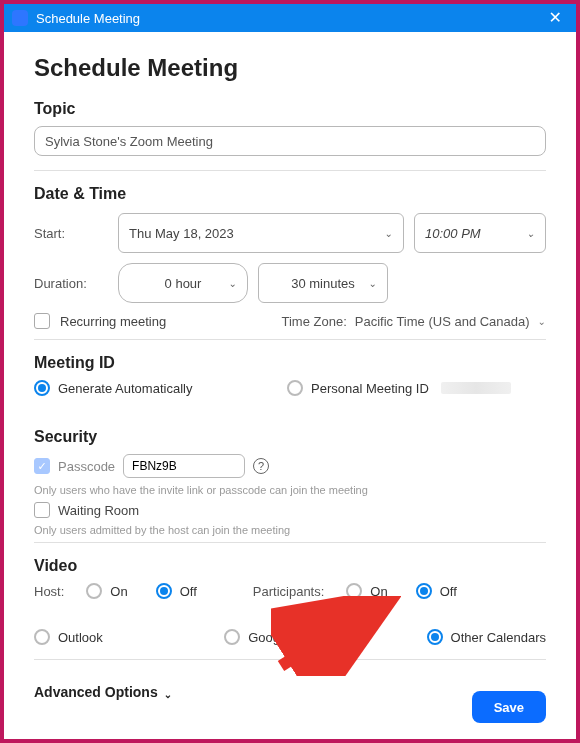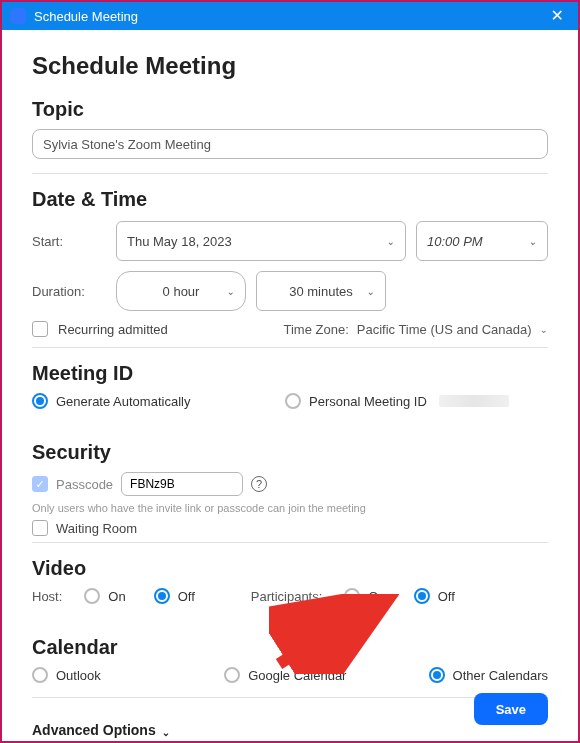--- a/index.html
+++ b/index.html
@@ -6,21 +6,21 @@
   body {
     margin: 0;
     font-family: -apple-system, BlinkMacSystemFont, "Segoe UI", Arial, sans-serif;
     font-size: 13px;
     color: #333;
     background: #fff;
   }
   .window {
     width: 580px;
     height: 743px;
-    border: 2px solid #be185d;
+    border: 4px solid #be185d;
     position: relative;
     background: #fff;
     overflow: hidden;
   }
   .titlebar {
     height: 28px;
     background: #0b84ed;
     color: #fff;
     display: flex;
     align-items: center;
@@ -46,21 +46,21 @@
   .content {
     padding: 16px 30px 12px 30px;
   }
   h1.page-title {
     font-size: 24px;
     margin: 6px 0 18px 0;
     font-weight: 700;
     color: #222;
   }
   .section-header {
-    font-size: 20px;
+    font-size: 16px;
     font-weight: 700;
     margin: 10px 0 8px 0;
     color: #222;
   }
   .divider {
     border: none;
     border-top: 1px solid #e0e0e0;
     margin: 14px 0;
   }
   .divider.short-top { margin-top: 4px; }
@@ -296,21 +296,21 @@
         <span>0 hour</span>
         <span class="caret">⌄</span>
       </div>
       <div class="select dur-min">
         <span>30 minutes</span>
         <span class="caret">⌄</span>
       </div>
     </div>
     <div class="row">
       <span class="checkbox"></span>
-      <span class="sub-label">Recurring admitted</span>
+      <span class="sub-label">Recurring meeting</span>
       <span class="timezone-wrap">
         <span>Time Zone:</span>
         <span>Pacific Time (US and Canada)</span>
         <span class="caret2">⌄</span>
       </span>
     </div>
 
     <hr class="divider short-top">
 
     
@@ -335,20 +335,21 @@
       <span class="checkbox checked"></span>
       <span class="sub-label muted">Passcode</span>
       <input class="passcode-input" value="FBNz9B" style="">
       <span class="help-icon">?</span>
     </div>
     <div class="hint">Only users who have the invite link or passcode can join the meeting</div>
     <div class="sub-row">
       <span class="checkbox"></span>
       <span class="sub-label">Waiting Room</span>
     </div>
+    <div class="hint">Only users admitted by the host can join the meeting</div>
 
     <hr class="divider short-top">
 
     
     <div class="section-header">Video</div>
     <div class="video-row">
       <span class="field-label">Host:</span>
       <div class="radio-item">
         <span class="radio"></span>
         <span>On</span>
@@ -366,21 +367,20 @@
       <div class="radio-item">
         <span class="radio selected"></span>
         <span>Off</span>
       </div>
       <div style="width:80px"></div>
     </div>
 
     <hr class="divider" style="border:none;height:18px;margin:0">
 
     
-    <div class="section-header">Calendar</div>
     <div class="calendar-row">
       <div class="radio-item">
         <span class="radio"></span>
         <span>Outlook</span>
       </div>
       <div class="radio-item">
         <span class="radio"></span>
         <span>Google Calendar</span>
       </div>
       <div class="radio-item" style="">

